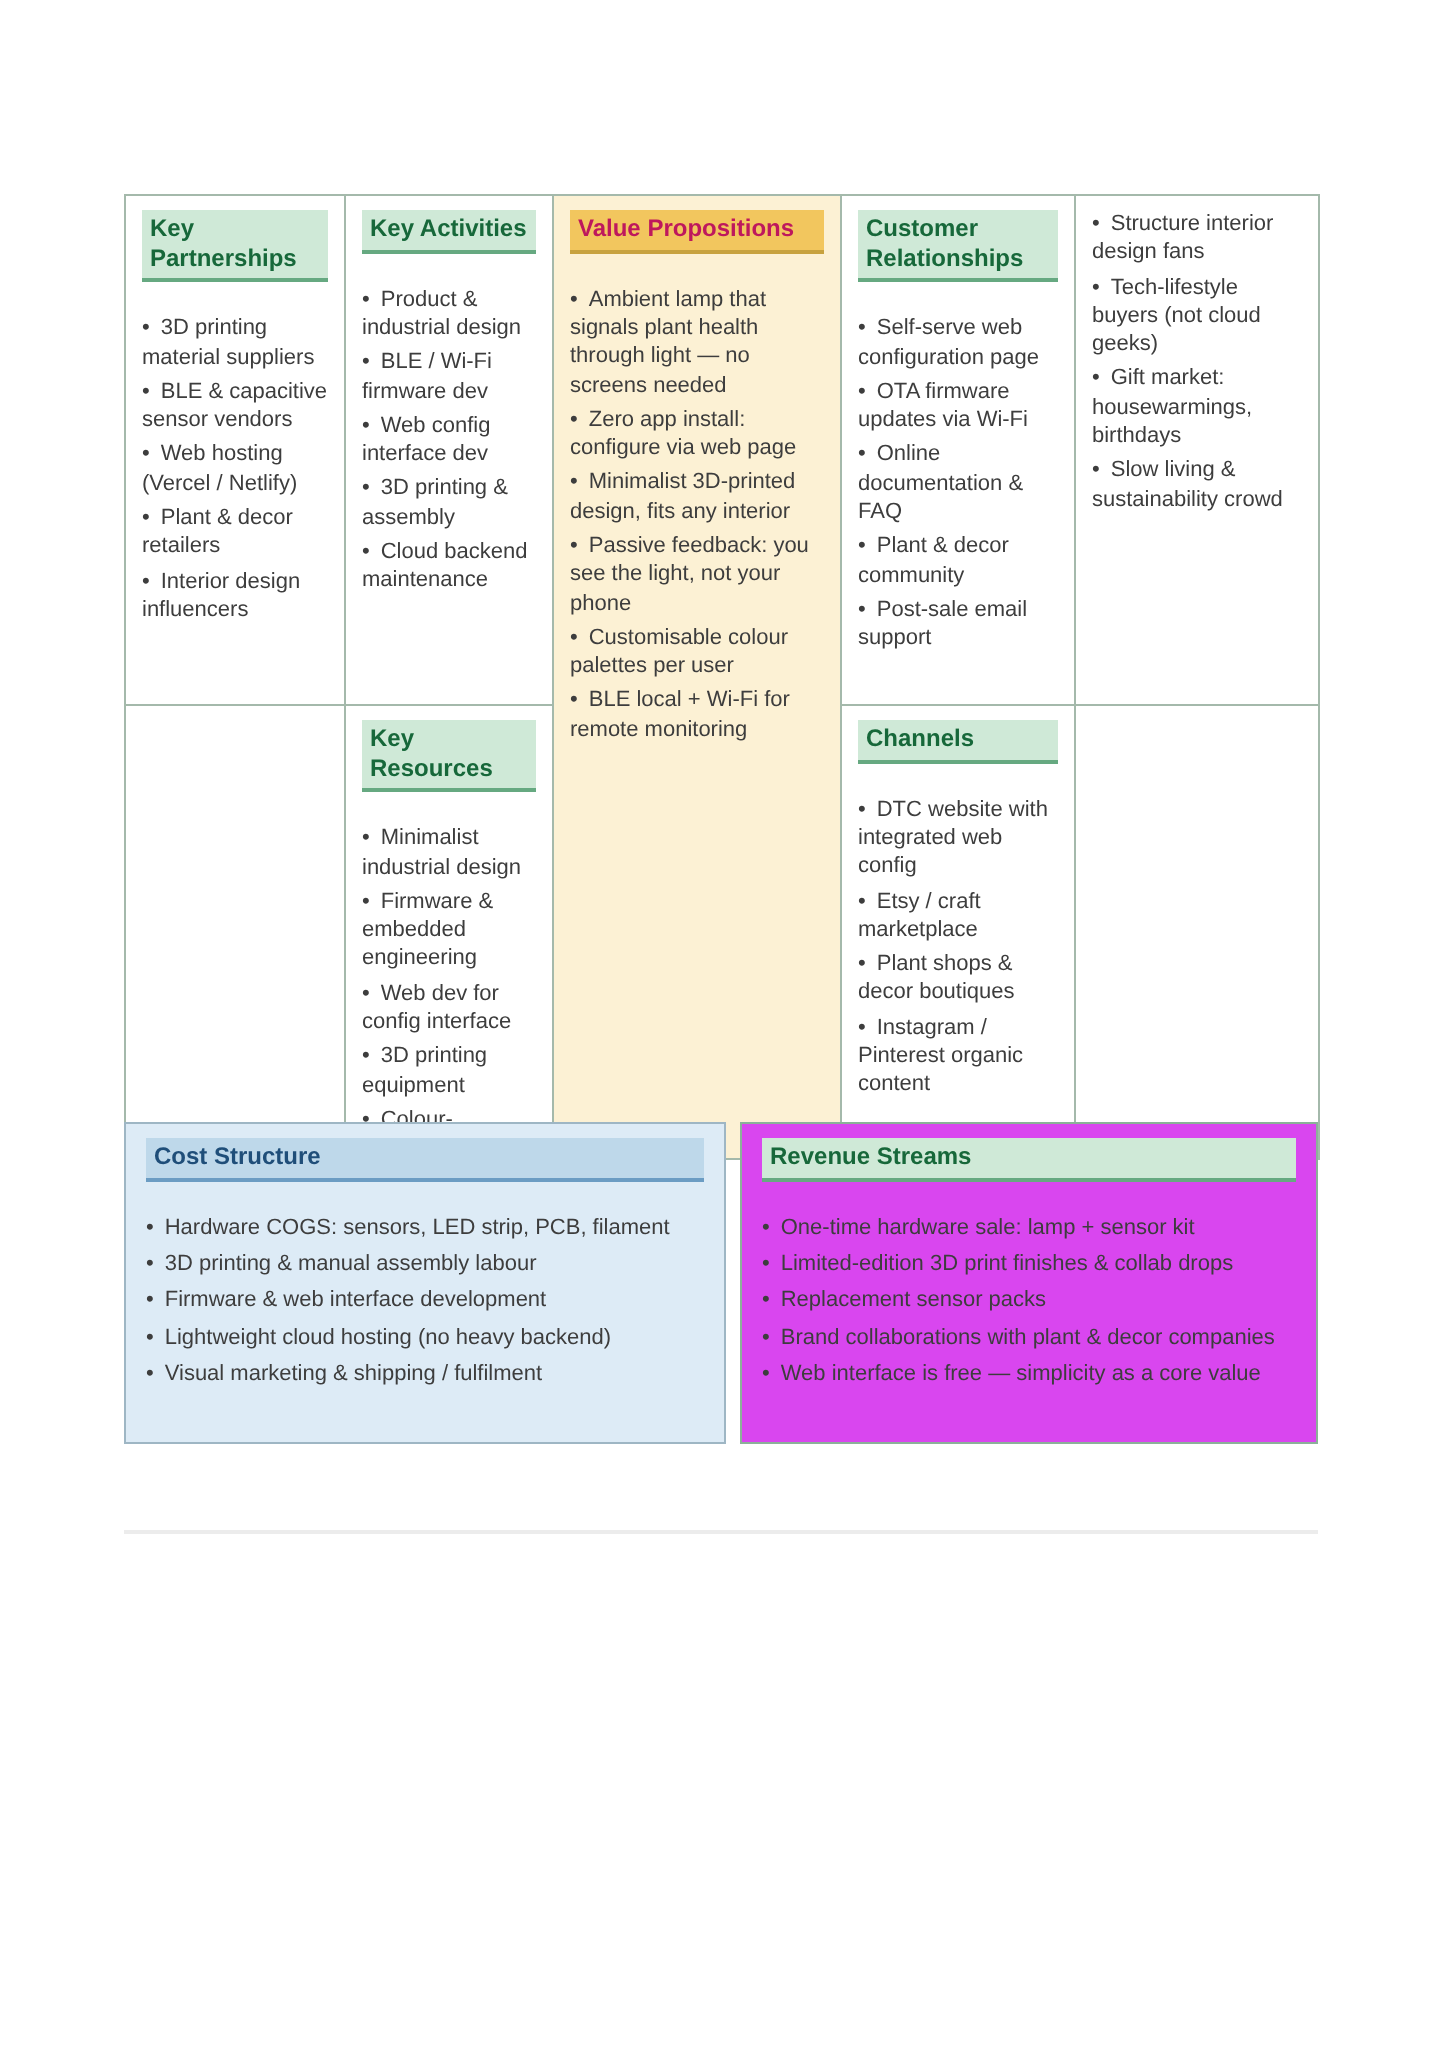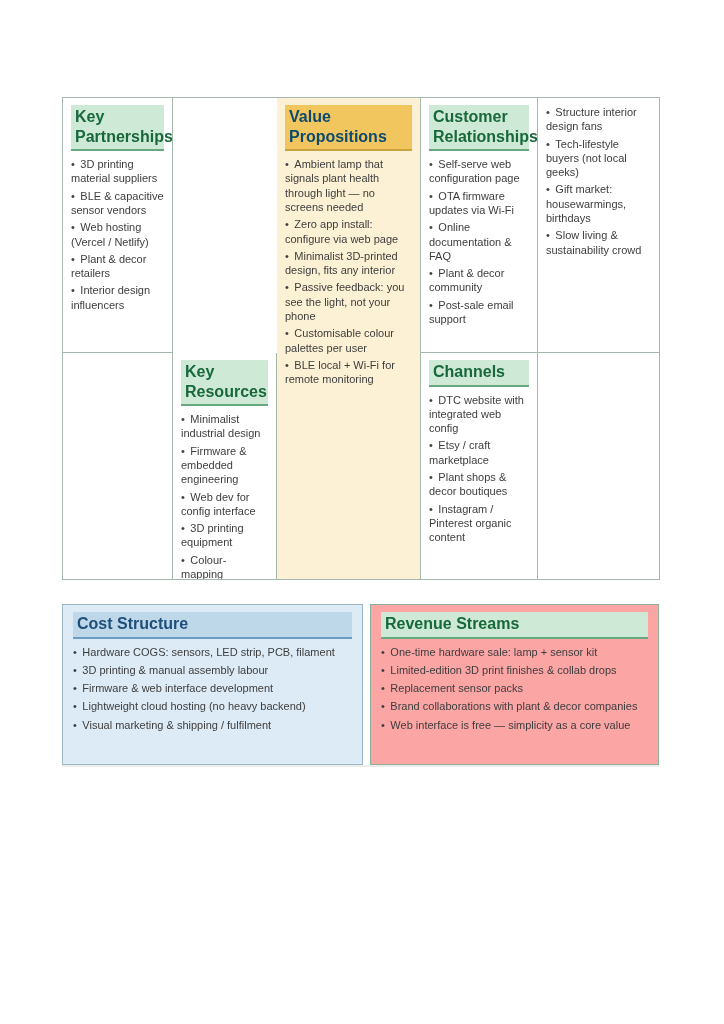--- a/index.html
+++ b/index.html
@@ -29,60 +29,60 @@
   .cell.b-right  { border-right: 1px solid #a4b9ab; }
   .cell.b-bottom { border-bottom: 1px solid #a4b9ab; }
   .cell.vp {
     grid-column: 3; grid-row: 1 / 3;
     background: #fcf1d4;
   }
 
   
   .hdr {
     display: block;
-    font-size: 16px; font-weight: bold; line-height: 1.22;
+    font-size: 12px; font-weight: bold; line-height: 1.22;
     padding: 2px 4px 3px 4px;
-    margin-bottom: 6px;
+    margin-bottom: 16px;
   }
   .hdr.green {
     background: #cfe9d7; color: #17683a;
     border-bottom: 2px solid #66a981;
   }
   .hdr.yellow {
-    background: #f2c65e; color: #0c4a6e;
+    background: #f2c65e; color: #be185d;
     border-bottom: 2px solid #c7a23f;
   }
   .hdr.blue {
     background: #bed8ea; color: #1f4e79;
     border-bottom: 2px solid #6b9cc3;
   }
 
   
   .list { font-size: 11px; line-height: 1.3; color: #3d3d3d; }
   .item { margin-bottom: 3px; }
   .item::before { content: "\2022\2002"; }
 
   
   .bottom-row {
-    position: absolute; left: 62px; top: 604px;
+    position: absolute; left: 62px; top: 561px;
     width: 597px; display: flex; gap: 7px;
   }
   .box {
     height: 161px;
     padding: 7px 10px;
     overflow: hidden;
   }
   .box.cost {
     width: 301px;
     background: #ddebf6;
     border: 1px solid #9eb6c4;
   }
   .box.revenue {
     width: 289px;
-    background: #fca5a5;
+    background: #d946ef;
     border: 1px solid #8bb199;
   }
   .box .item { margin-bottom: 4px; }
 
   
   .faint-line {
     position: absolute; left: 62px; top: 765px;
     width: 597px; height: 2px;
     background: #ececec;
   }
@@ -96,20 +96,30 @@
     <h3 class="hdr green">Key Partnerships</h3>
     <div class="list">
         <div class="item">3D printing material suppliers</div>
         <div class="item">BLE &amp; capacitive sensor vendors</div>
         <div class="item">Web hosting (Vercel / Netlify)</div>
         <div class="item">Plant &amp; decor retailers</div>
         <div class="item">Interior design influencers</div>
       </div>
   </section>
 
+  <section class="cell b-right b-bottom" style="grid-column:2;grid-row:1;">
+    <h3 class="hdr green">Key Activities</h3>
+    <div class="list">
+        <div class="item">Product &amp; industrial design</div>
+        <div class="item">BLE / Wi-Fi firmware dev</div>
+        <div class="item">Web config interface dev</div>
+        <div class="item">3D printing &amp; assembly</div>
+        <div class="item">Cloud backend maintenance</div>
+      </div>
+  </section>
 
   <section class="cell b-right vp">
     <h3 class="hdr yellow">Value Propositions</h3>
     <div class="list">
         <div class="item">Ambient lamp that signals plant health through light — no screens needed</div>
         <div class="item">Zero app install: configure via web page</div>
         <div class="item">Minimalist 3D-printed design, fits any interior</div>
         <div class="item">Passive feedback: you see the light, not your phone</div>
         <div class="item">Customisable colour palettes per user</div>
         <div class="item">BLE local + Wi-Fi for remote monitoring</div>
@@ -123,21 +133,21 @@
         <div class="item">OTA firmware updates via Wi-Fi</div>
         <div class="item">Online documentation &amp; FAQ</div>
         <div class="item">Plant &amp; decor community</div>
         <div class="item">Post-sale email support</div>
       </div>
   </section>
 
   <section class="cell b-bottom" style="grid-column:5;grid-row:1;">
     <div class="list">
         <div class="item">Structure interior design fans</div>
-        <div class="item">Tech-lifestyle buyers (not local geeks)</div>
+        <div class="item">Tech-lifestyle buyers (not cloud geeks)</div>
         <div class="item">Gift market: housewarmings, birthdays</div>
         <div class="item">Slow living &amp; sustainability crowd</div>
       </div>
   </section>
 
   <section class="cell b-right" style="grid-column:1;grid-row:2;"></section>
 
   <section class="cell b-right" style="grid-column:2;grid-row:2;">
     <h3 class="hdr green">Key Resources</h3>
     <div class="list">

